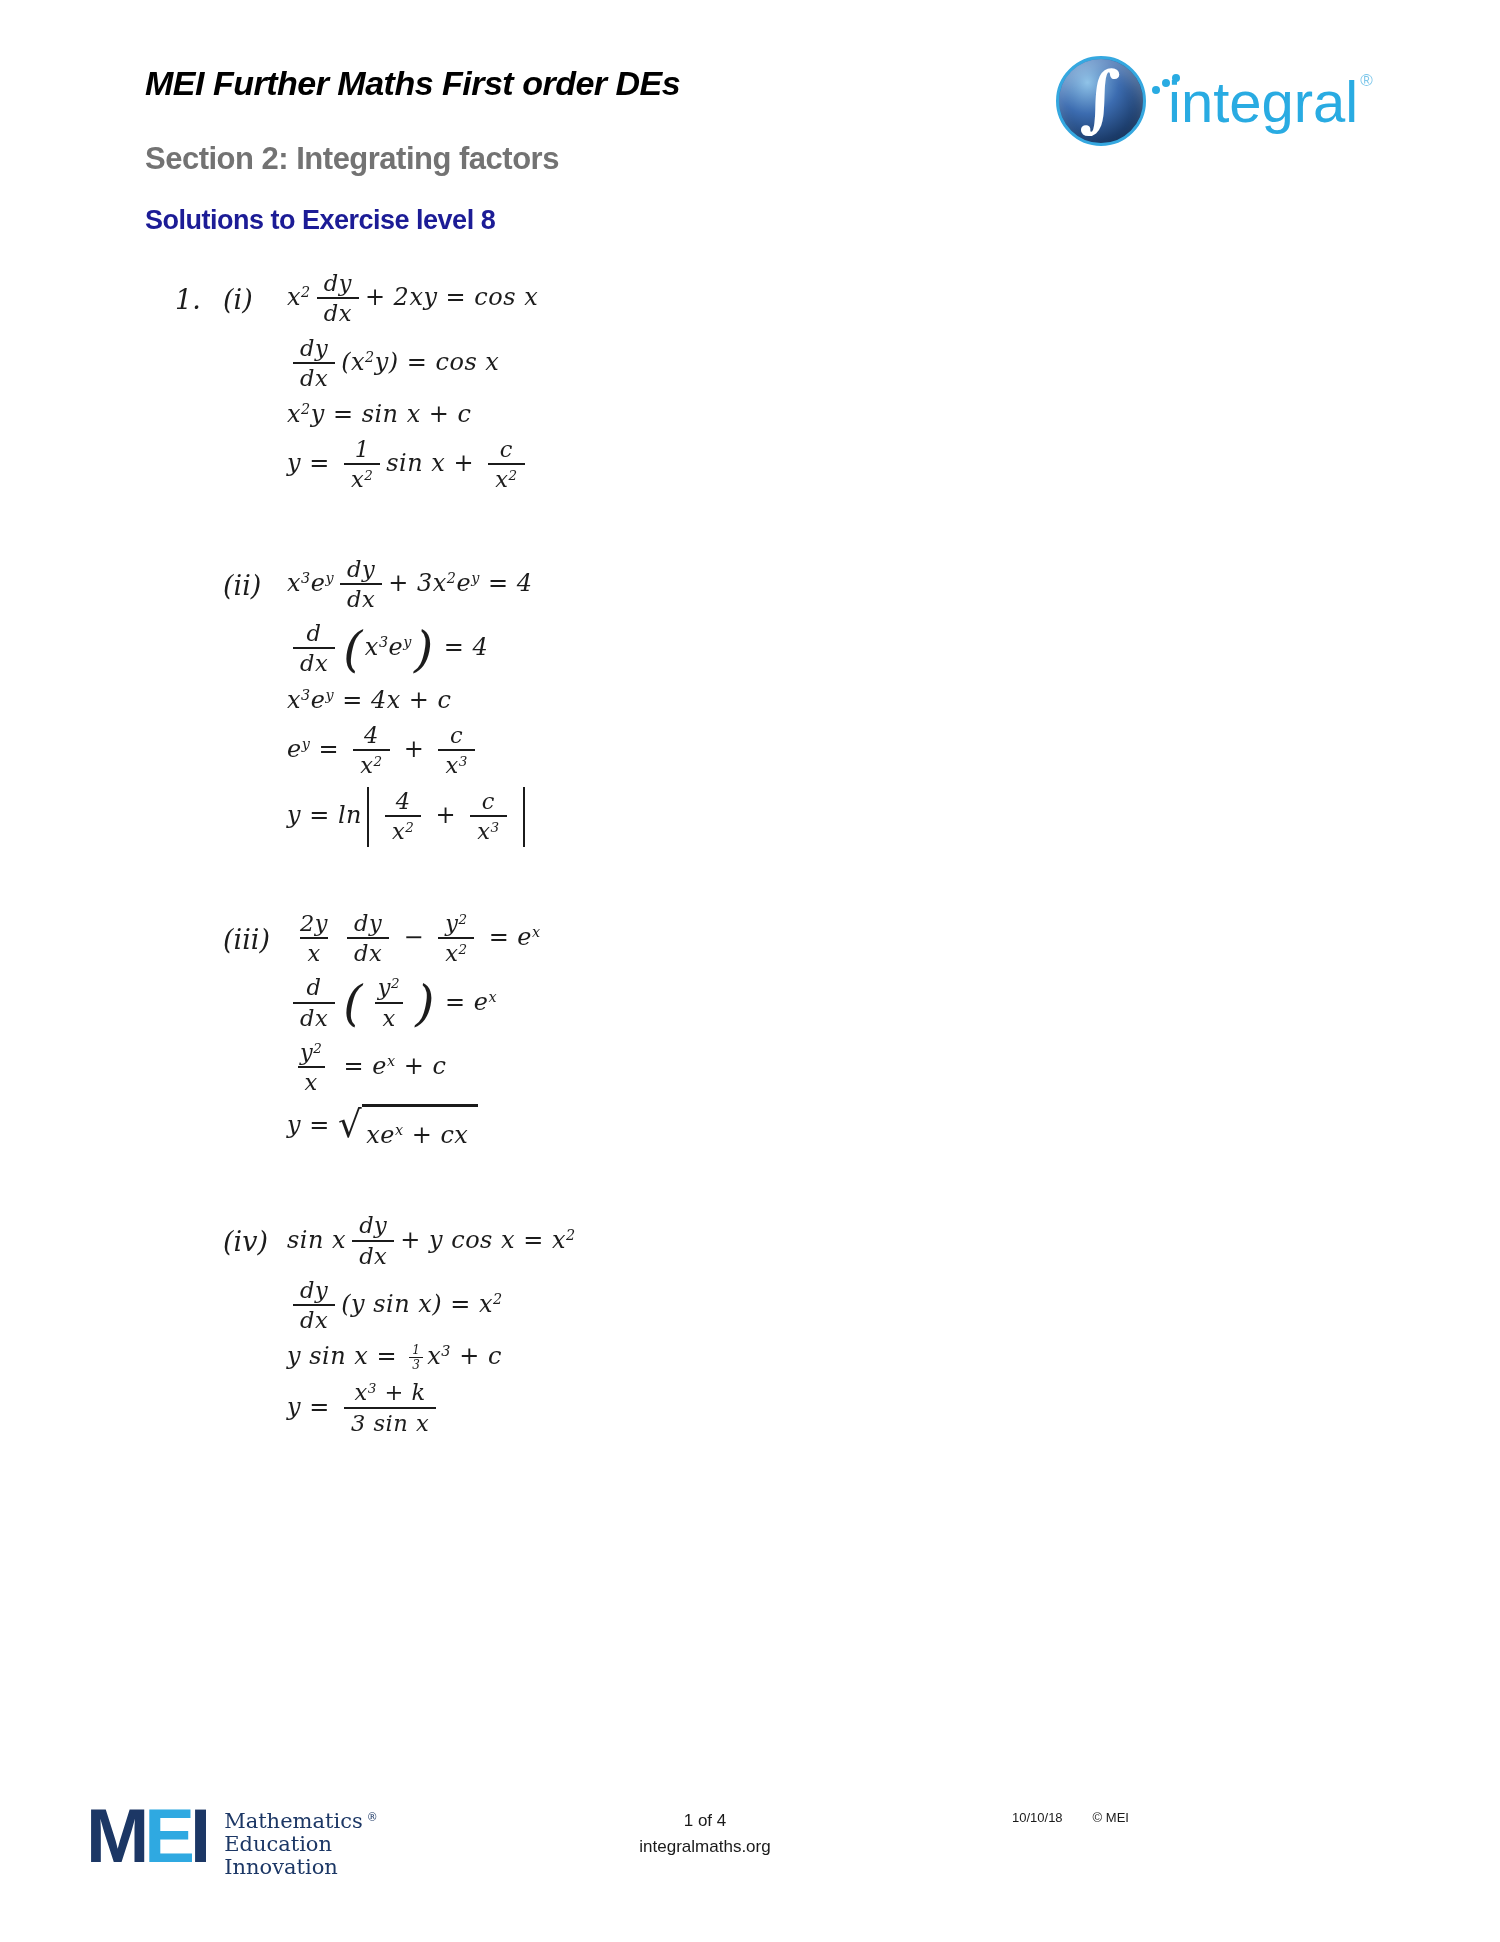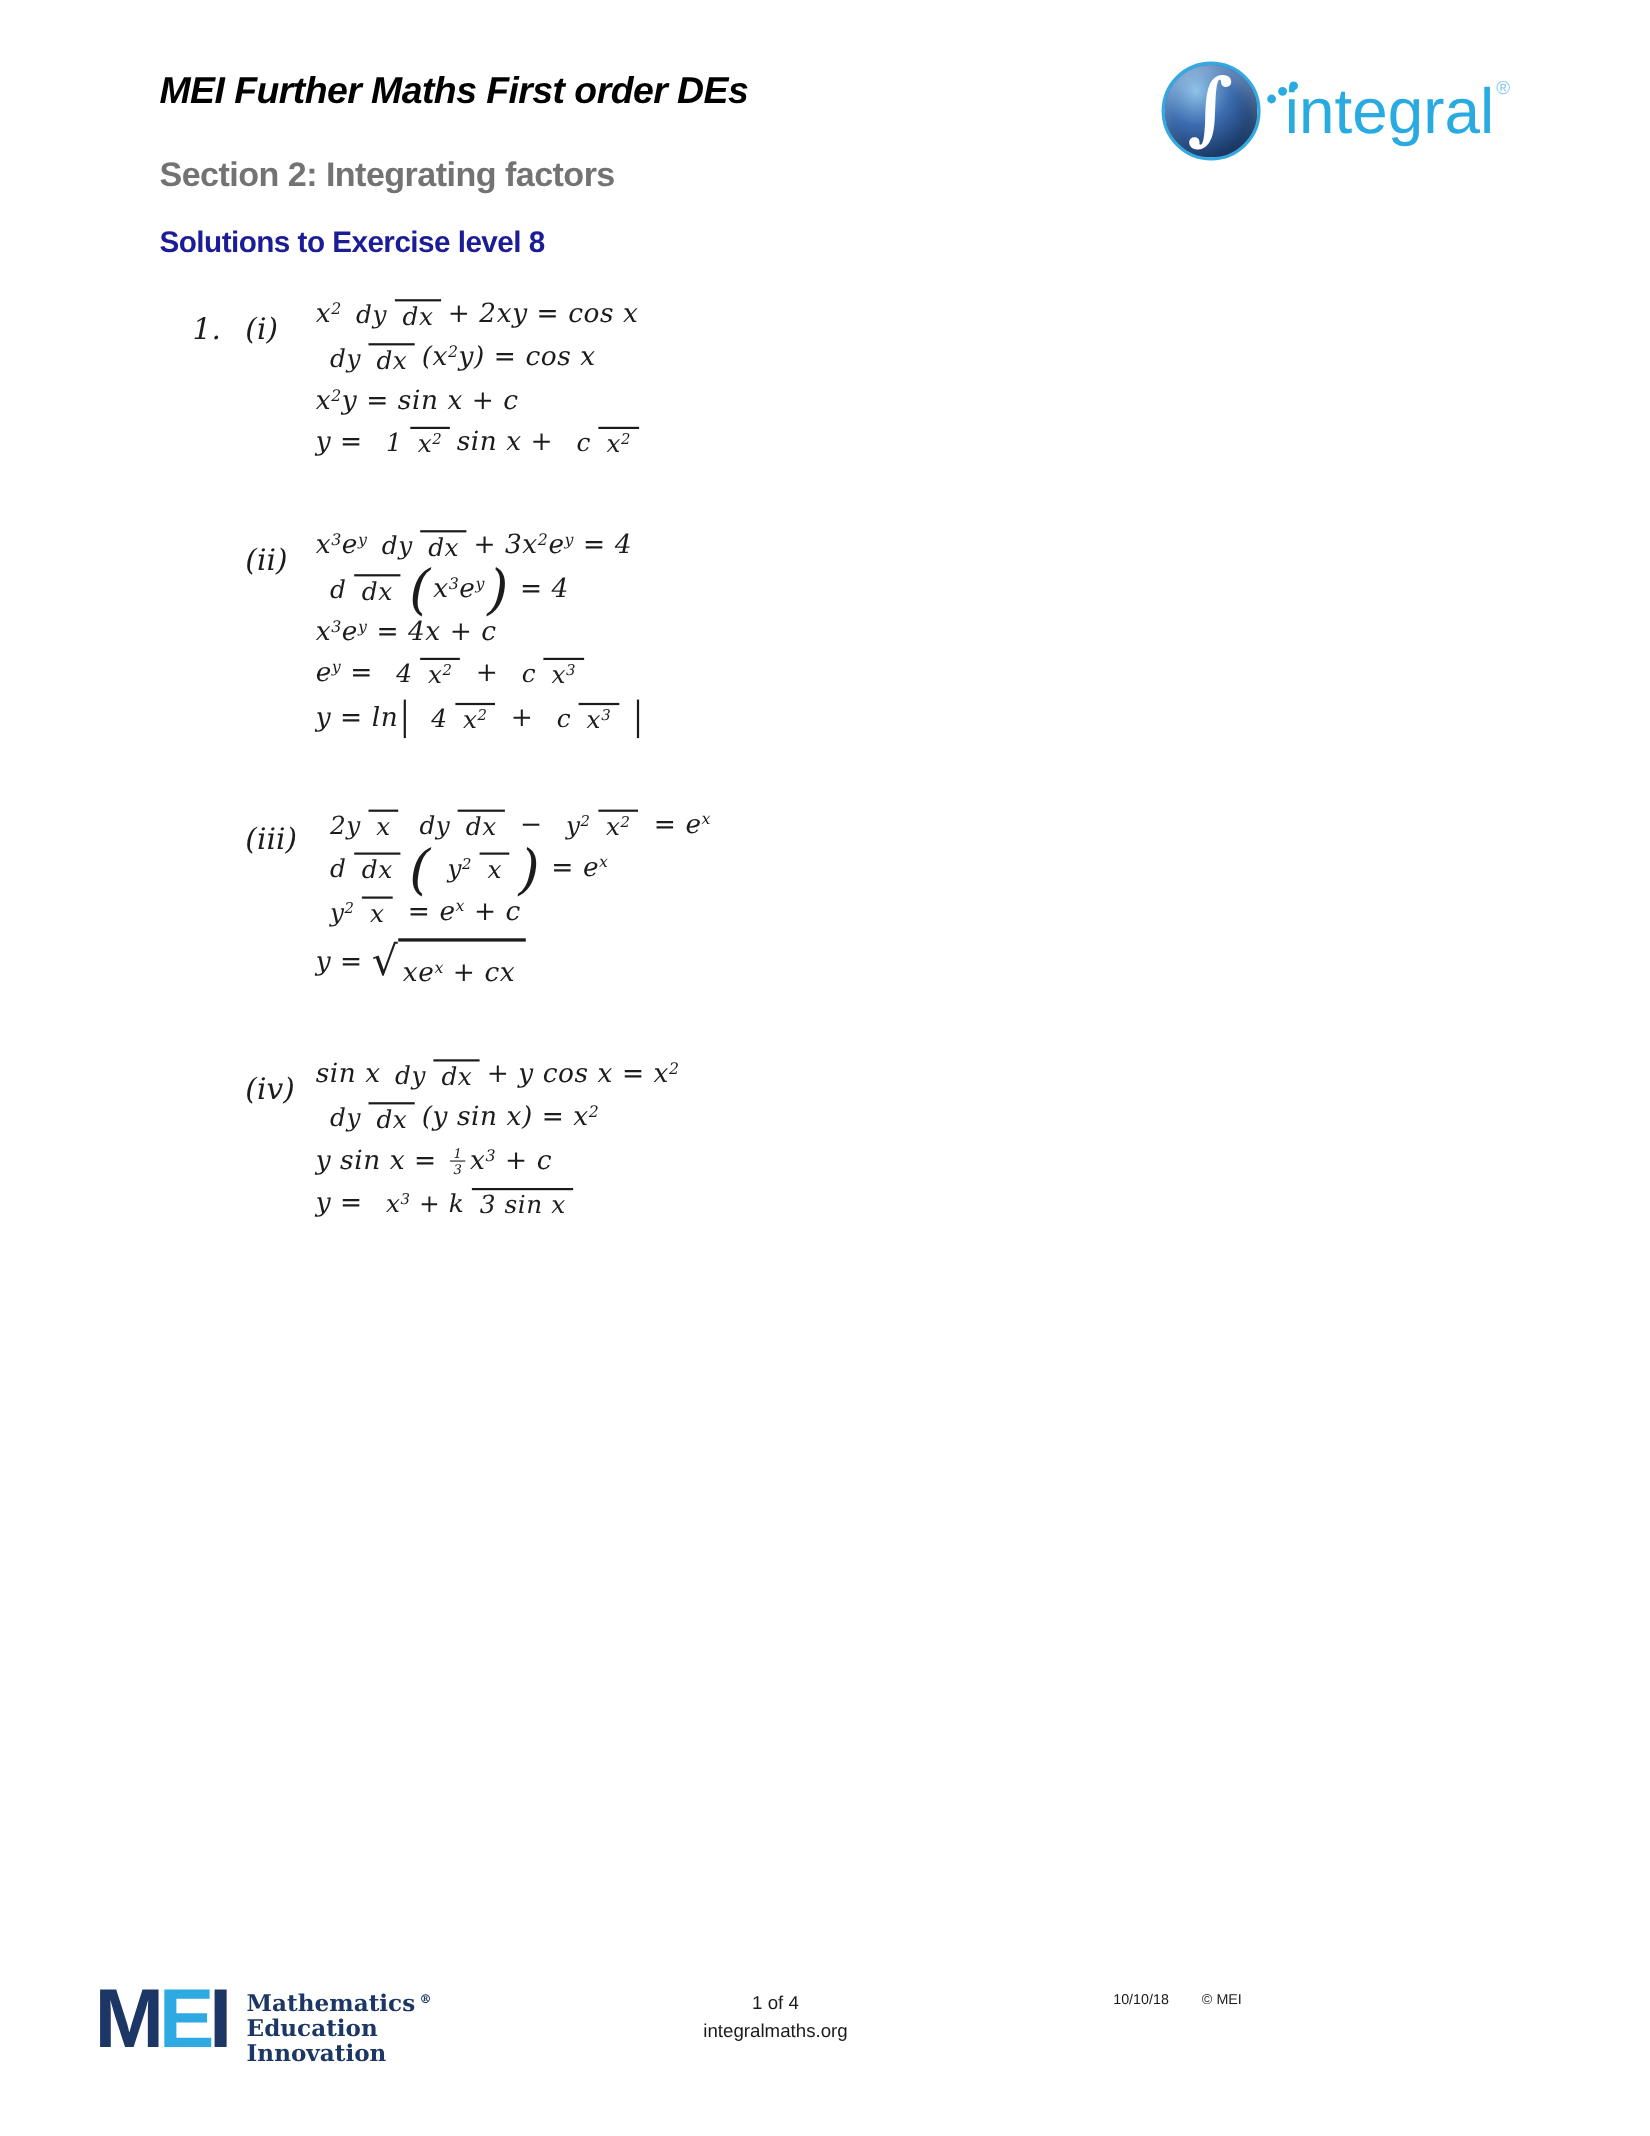--- a/index.html
+++ b/index.html
@@ -34,21 +34,21 @@
   
   .solutions{position:absolute;left:175px;top:262px;width:1000px;
              font-family:"DejaVu Serif",serif;font-style:italic;color:#1c1c1c;}
   .part{display:flex;margin-bottom:46px;}
   .pnum{width:48px;font-size:27px;padding-top:22px;flex:none;}
   .plabel{width:64px;font-size:27px;padding-top:22px;flex:none;}
   .eqs{flex:1;}
   .eqline{font-size:24px;margin:9px 0;letter-spacing:0.5px;white-space:nowrap;}
   .mtxt{white-space:pre;}
   .msup{font-size:0.6em;vertical-align:0.55em;}
-  .mfrac{display:inline-flex;align-items:flex-end;vertical-align:middle;
+  .mfrac{display:inline-flex;flex-direction:column;align-items:center;vertical-align:middle;
          margin:0 6px;line-height:1.12;font-size:0.94em;}
   .mfrac .num{padding:0 7px 1px;text-align:center;}
   .mfrac .den{border-top:2.5px solid #1b1b1b;padding:2px 7px 0;text-align:center;}
   .sfrac{display:inline-flex;flex-direction:column;align-items:center;vertical-align:middle;
          margin:0 4px;line-height:1.05;font-size:0.5em;}
   .sfrac .num{padding:0 3px 0;}
   .sfrac .den{border-top:1.8px solid #1b1b1b;padding:1px 3px 0;}
   .bigp{font-size:2.05em;font-weight:300;line-height:0;vertical-align:middle;margin:0 2px;}
   .mabs{display:inline-flex;align-items:center;vertical-align:middle;
         border-left:2.5px solid #1b1b1b;border-right:2.5px solid #1b1b1b;
@@ -56,21 +56,21 @@
   .msqrt{display:inline-flex;align-items:flex-start;vertical-align:middle;}
   .msqrt .tick{font-size:1.55em;line-height:0.85;transform:translateY(0.14em);font-style:normal;}
   .msqrt .body{border-top:3px solid #1b1b1b;padding:14px 10px 0 4px;}
 
   
   .mei-logo{position:absolute;left:86px;top:1804px;display:flex;align-items:flex-start;}
   .mei-letters{display:flex;font-weight:bold;font-size:76px;line-height:64px;letter-spacing:-5px;
                font-family:"Liberation Sans",sans-serif;}
   .mei-letters .l1,.mei-letters .l3{color:#1c3765;}
   .mei-letters .l2{color:#2fa9e1;}
-  .mei-text{margin-left:18px;font-family:"DejaVu Serif",serif;font-weight:bold;
+  .mei-text{margin-left:18px;font-family:"DejaVu Serif",serif;font-weight:normal;
             color:#1c3765;font-size:21px;line-height:23px;padding-top:2px;}
   .mei-reg{font-size:11px;vertical-align:7px;margin-left:4px;color:#1c3765;}
   .footer-center{position:absolute;left:555px;top:1808px;width:300px;text-align:center;
                  font-size:17px;line-height:26px;color:#1a1a1a;}
   .footer-right{position:absolute;left:1012px;top:1810px;font-size:13px;color:#1a1a1a;
                 display:inline-flex;gap:30px;}
 </style>
 </head>
 <body>
 

